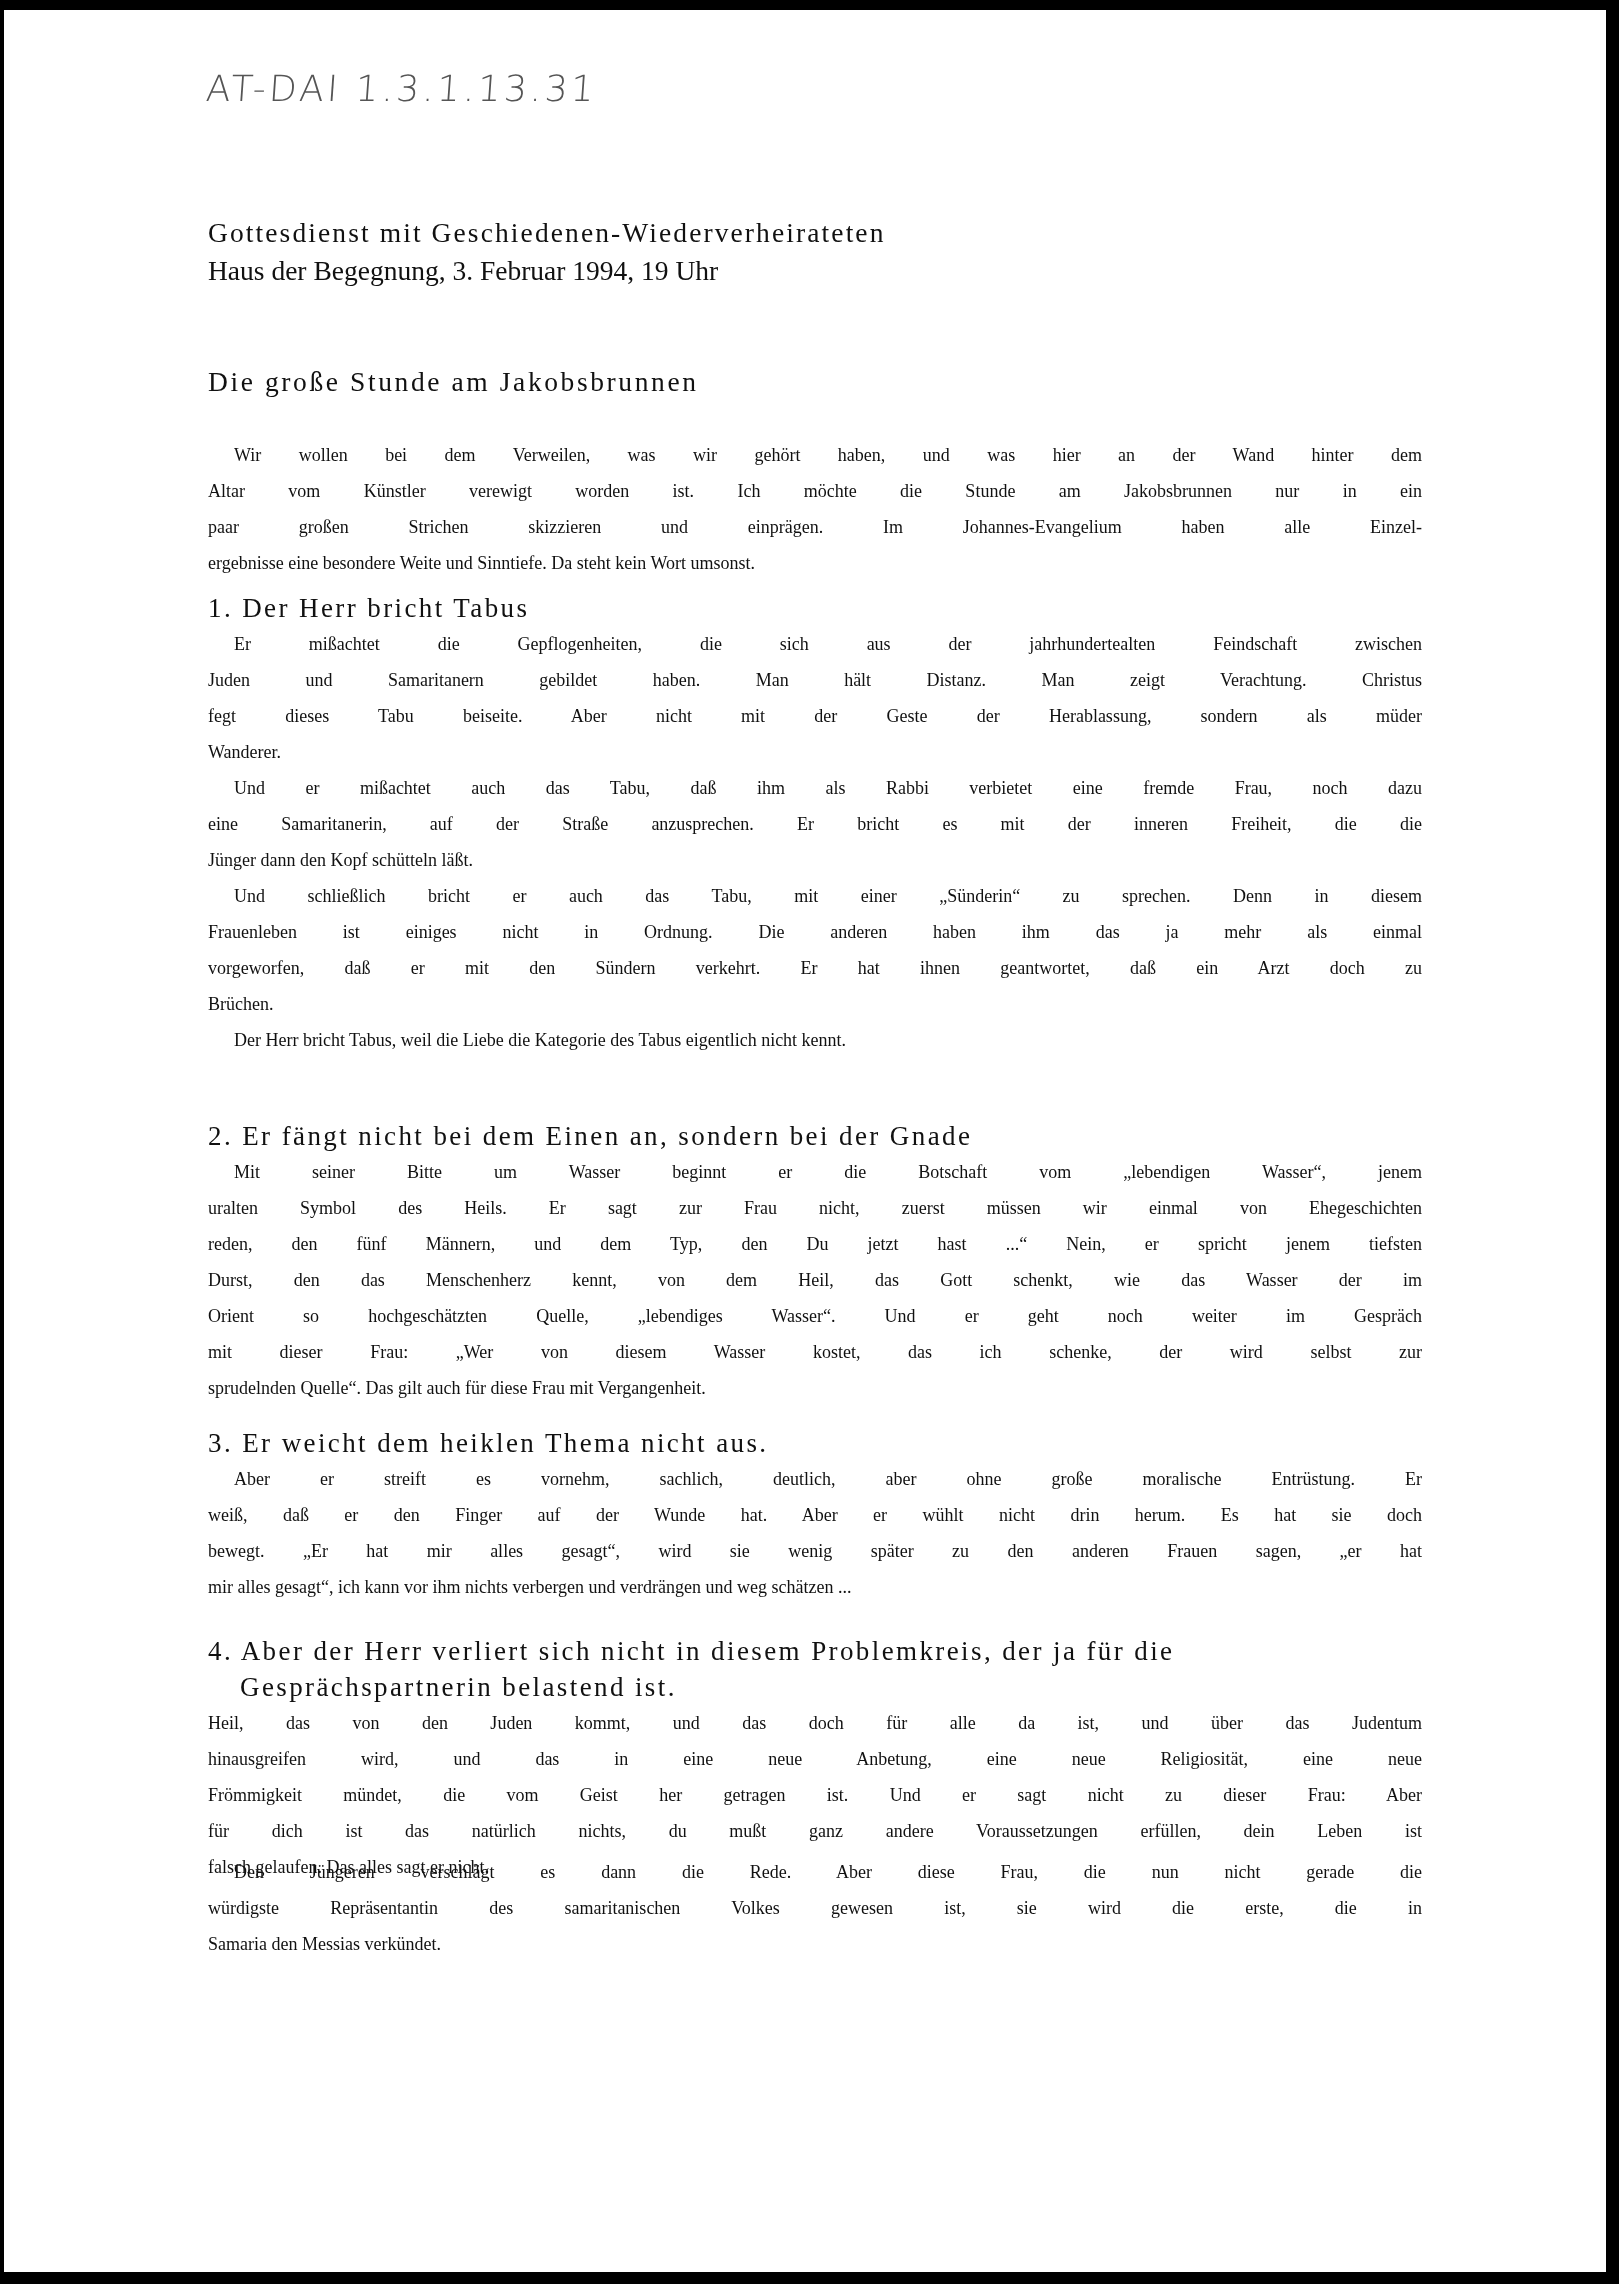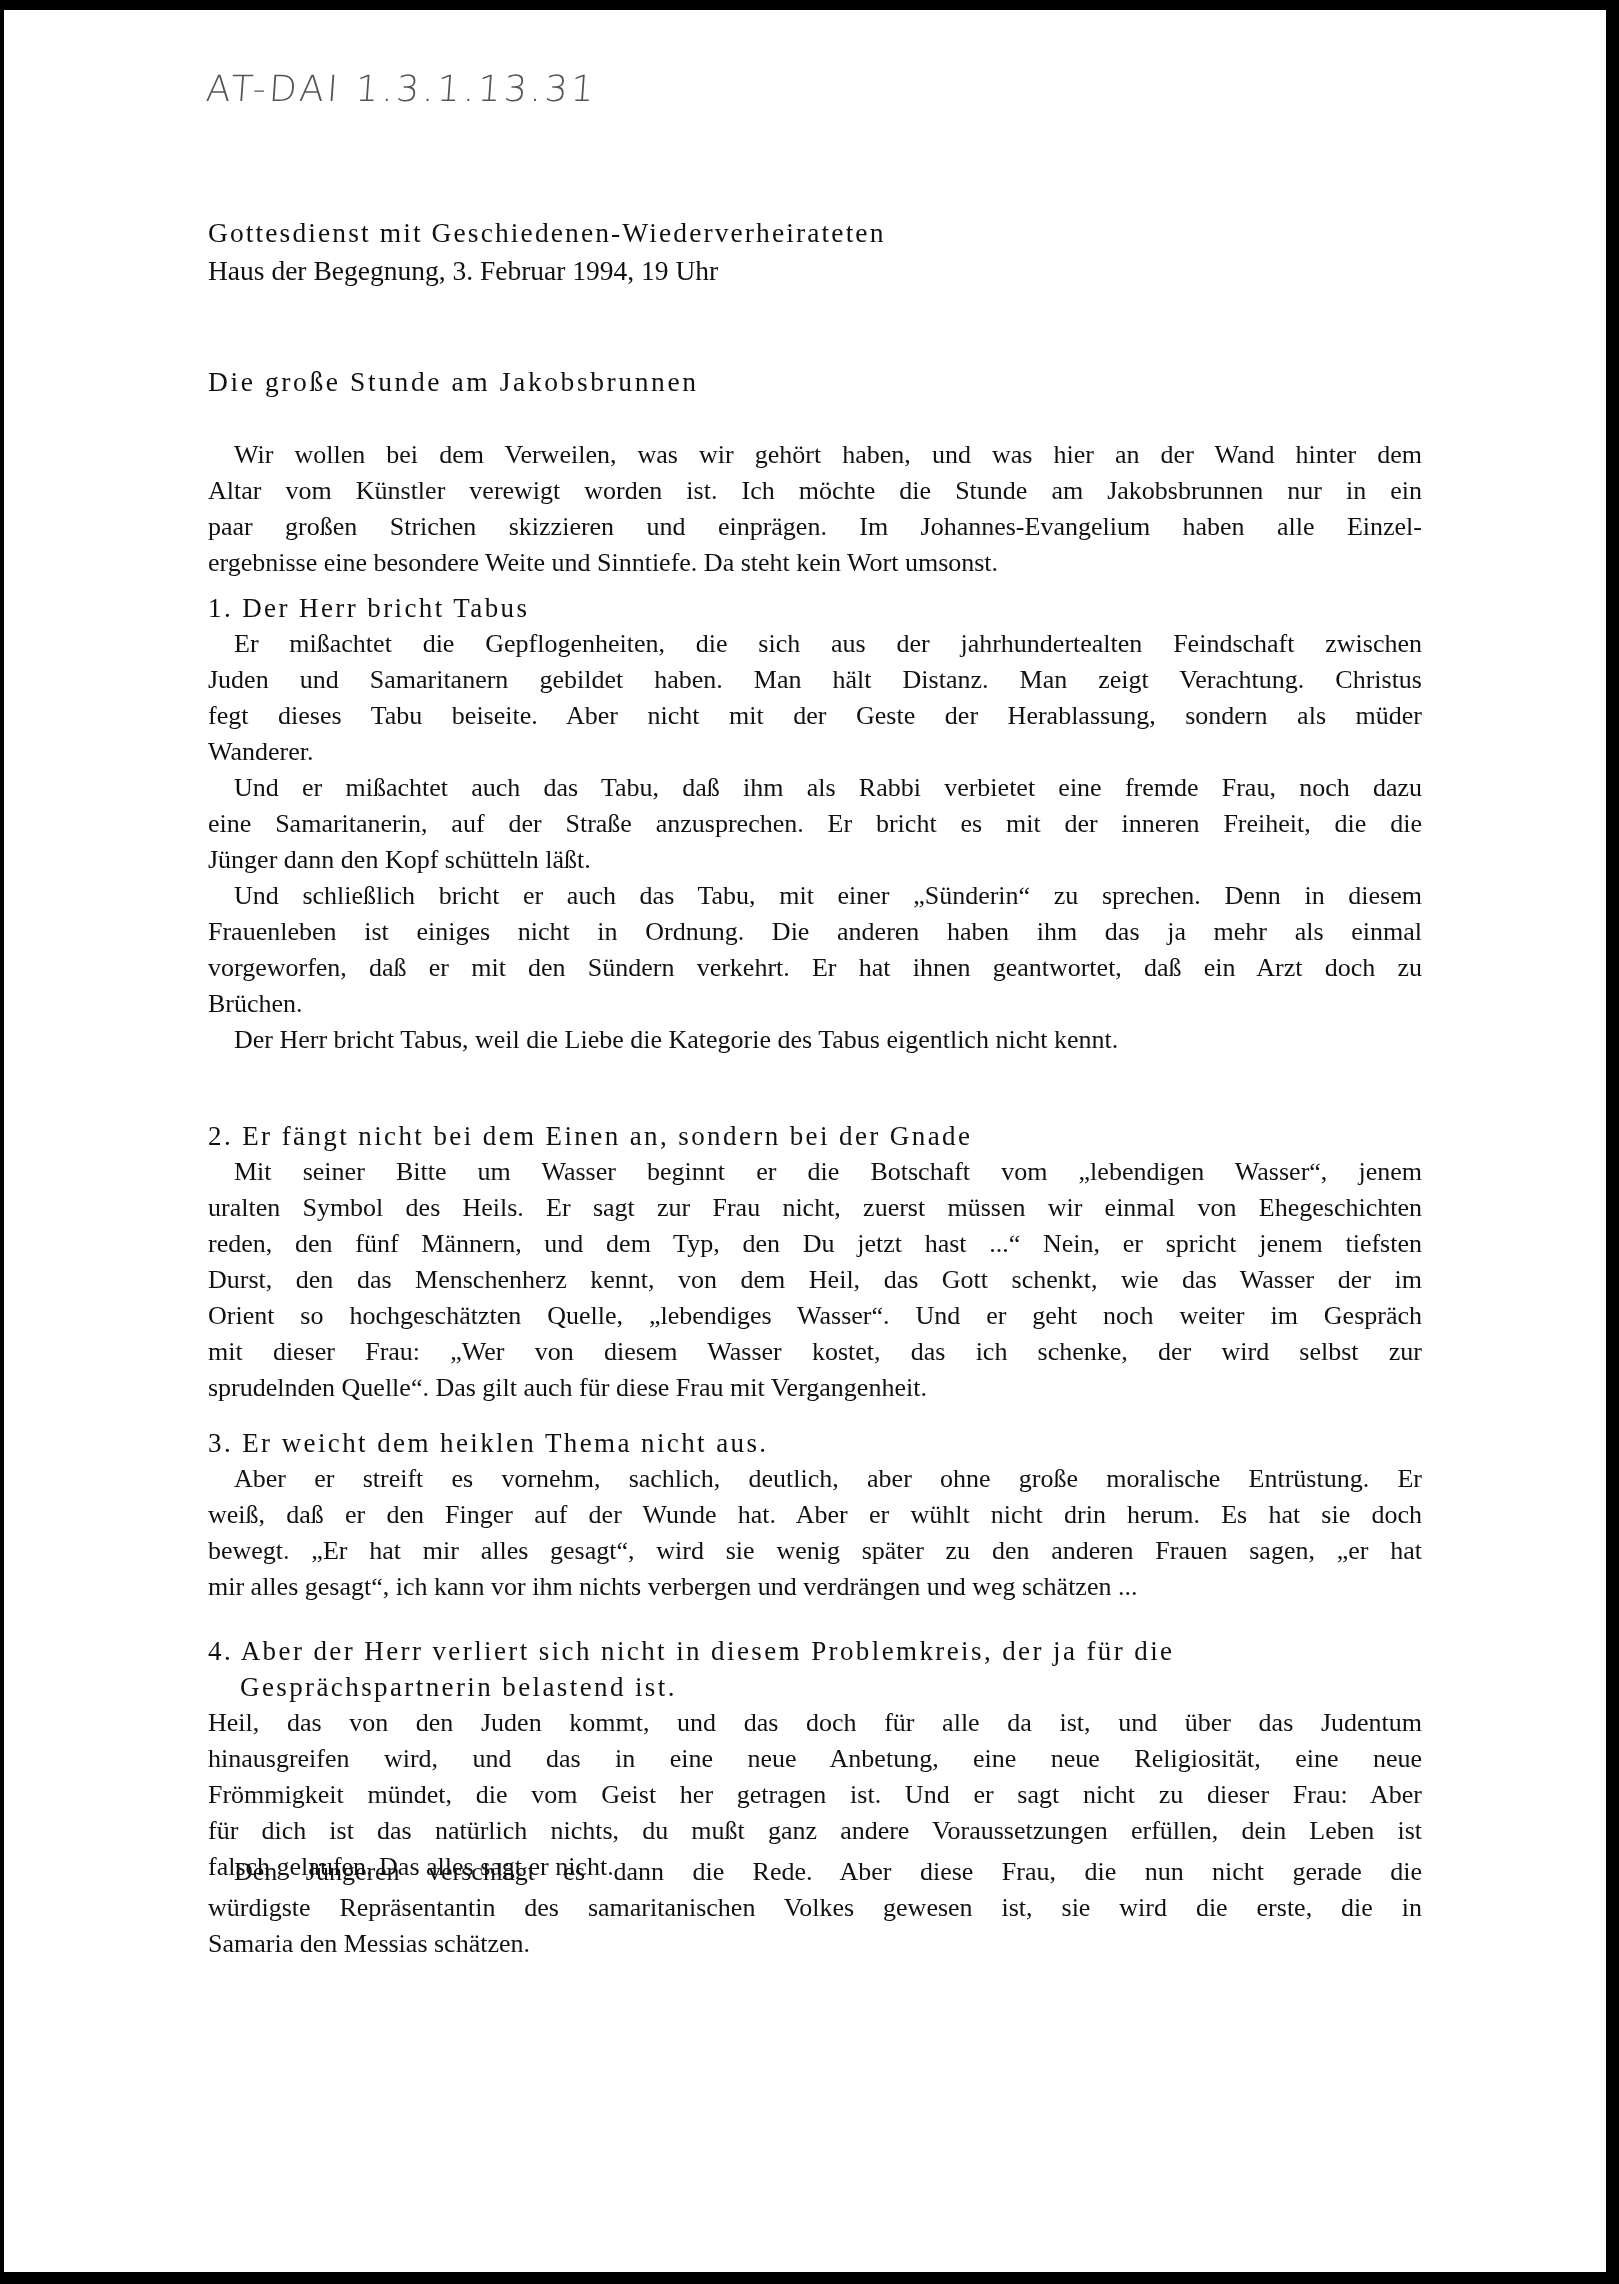--- a/index.html
+++ b/index.html
@@ -17,21 +17,21 @@
     font-family: "DejaVu Sans", sans-serif; font-size: 36px; font-weight: 200;
     color: #555; letter-spacing: 3.2px; transform: skewX(-4deg);
   }
   .title-line {
     position: absolute; left: 204px; font-size: 27.5px; white-space: nowrap; line-height: 32px;
   }
   .title-line.spaced { letter-spacing: 2.1px; }
   .heading-main { position: absolute; left: 204px; top: 356px; font-size: 27.5px; letter-spacing: 2.6px; white-space: nowrap; line-height: 32px; }
   .block { position: absolute; left: 204px; width: 1214px; }
   .line {
-    display: block; height: 36px; line-height: 36px; font-size: 26px;
+    display: block; height: 36px; line-height: 36px; font-size: 18px;
     text-align: justify; text-align-last: justify; white-space: nowrap;
   }
   .line.last { text-align-last: left; }
   .line.indent { padding-left: 26px; }
   .sec-head {
     display: block; height: 36px; line-height: 36px; font-size: 27px;
     letter-spacing: 2.4px; white-space: nowrap;
   }
   .sec-head.cont { padding-left: 32px; }
 </style>
@@ -108,16 +108,16 @@
       <span class="line" style="overflow: visible;">hinausgreifen wird, und das in eine neue Anbetung, eine neue Religiosität, eine neue</span>
       <span class="line" style="overflow: visible;">Frömmigkeit mündet, die vom Geist her getragen ist. Und er sagt nicht zu dieser Frau: Aber</span>
       <span class="line" style="overflow: visible;">für dich ist das natürlich nichts, du mußt ganz andere Voraussetzungen erfüllen, dein Leben ist</span>
       <span class="line last" style="overflow: visible;">falsch gelaufen. Das alles sagt er nicht.</span>
     </div>
   </div>
 
   <div class="block" style="top:1844px">
     <span class="line indent" style="overflow: visible;">Den Jüngeren verschlägt es dann die Rede. Aber diese Frau, die nun nicht gerade die</span>
     <span class="line" style="overflow: visible;">würdigste Repräsentantin des samaritanischen Volkes gewesen ist, sie wird die erste, die in</span>
-    <span class="line last" style="overflow: visible;">Samaria den Messias schätzen.</span>
+    <span class="line last" style="overflow: visible;">Samaria den Messias verkündet.</span>
   </div>
 </div>
 
 
 </body></html>

